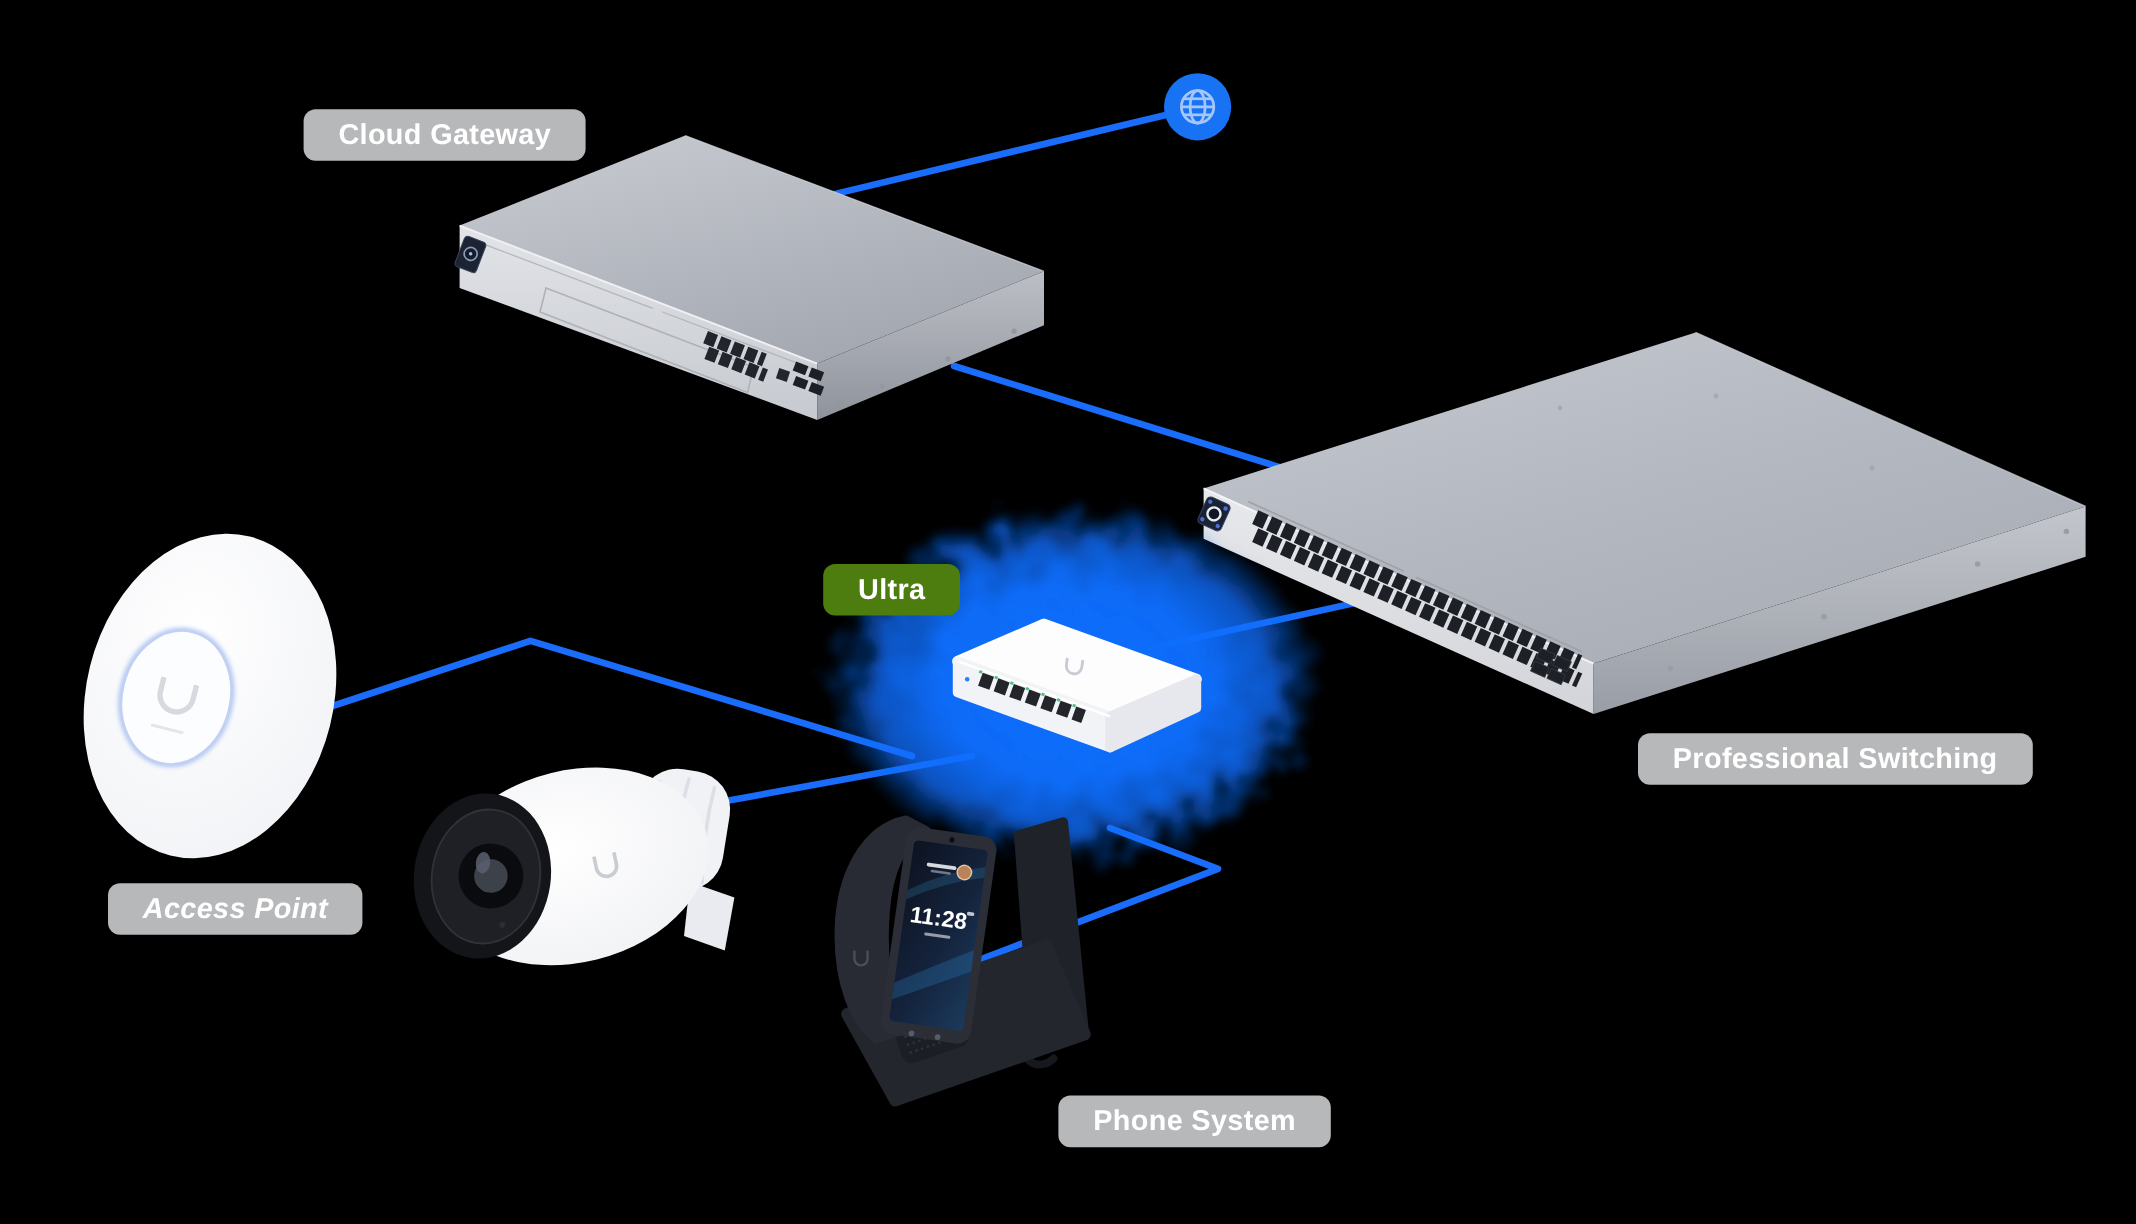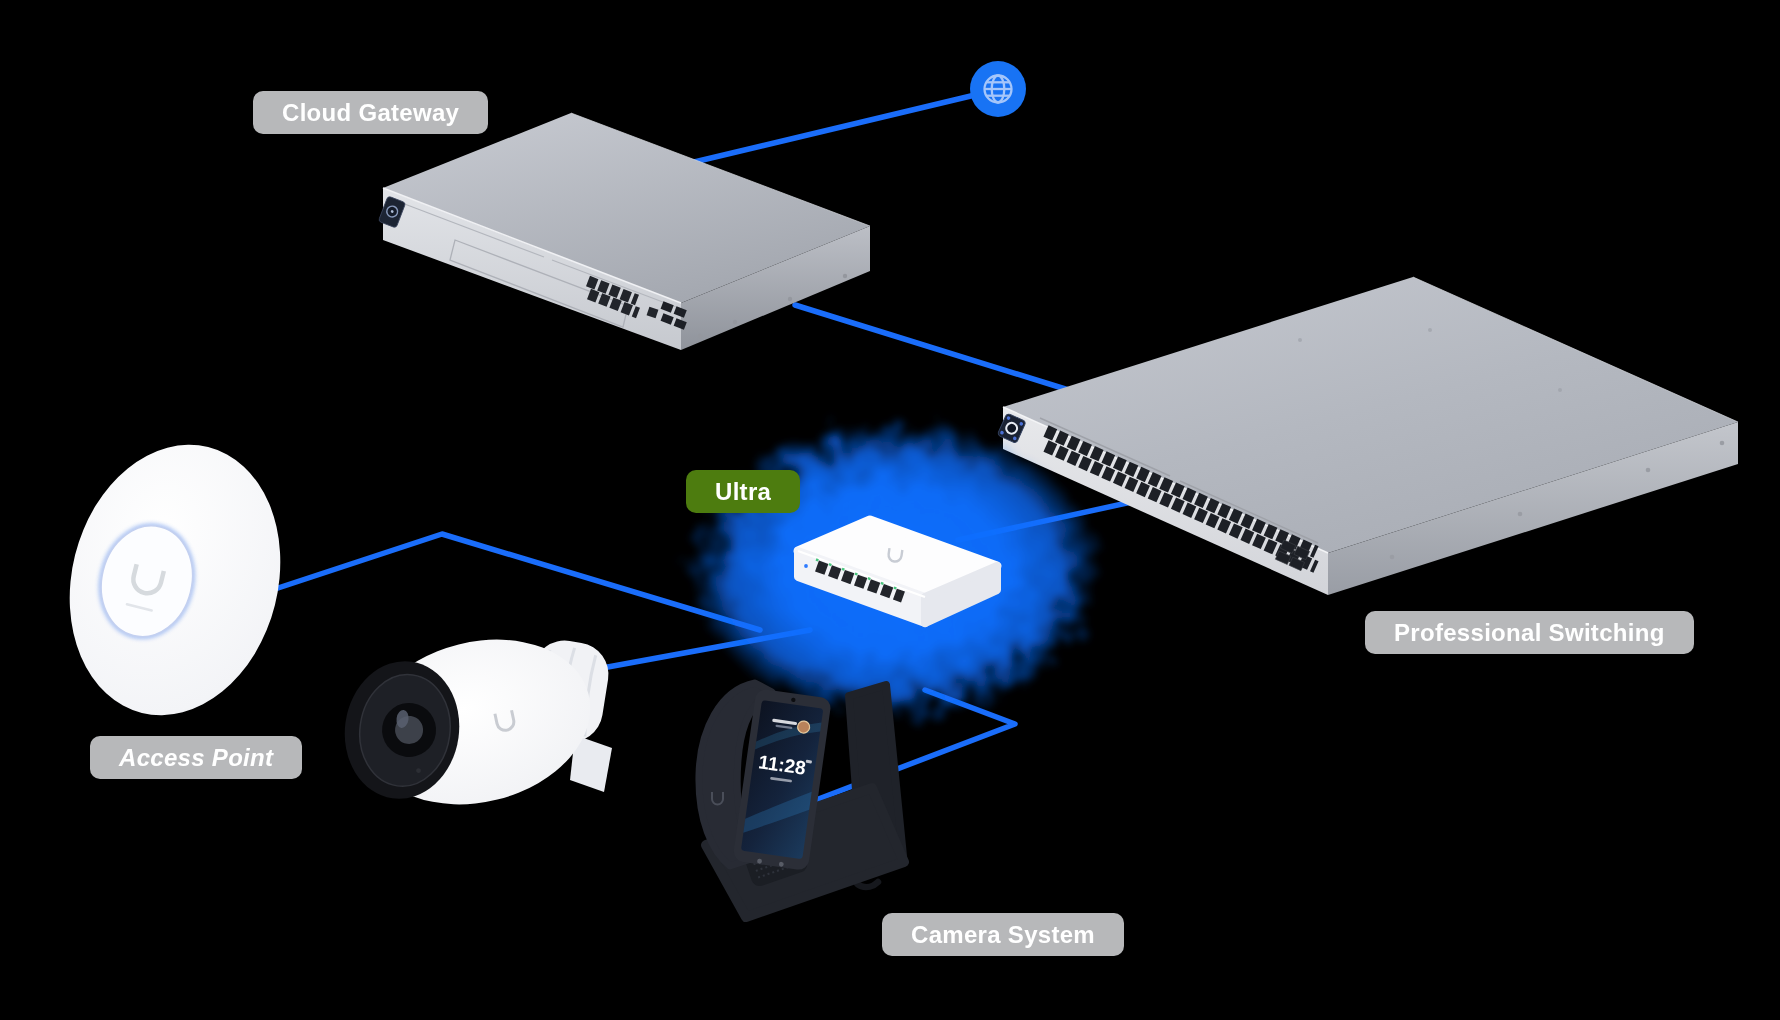--- a/index.html
+++ b/index.html
@@ -265,15 +265,15 @@
       <path d="M986.3,82.3 H1009.7"></path>
       <path d="M986.3,95.7 H1009.7"></path>
     </g>
   </g>
 </svg>
 
 <div class="label" id="label-cloud-gateway">Cloud Gateway</div>
 <div class="label" id="label-professional-switching">Professional Switching</div>
 <div class="label blue" id="label-ultra">Ultra</div>
 <div class="label" id="label-access-point">Access Point</div>
-<div class="label" id="label-phone-system">Camera System</div>
+<div class="label" id="label-phone-system">Phone System</div>
 
 </div>
 
 </body></html>

